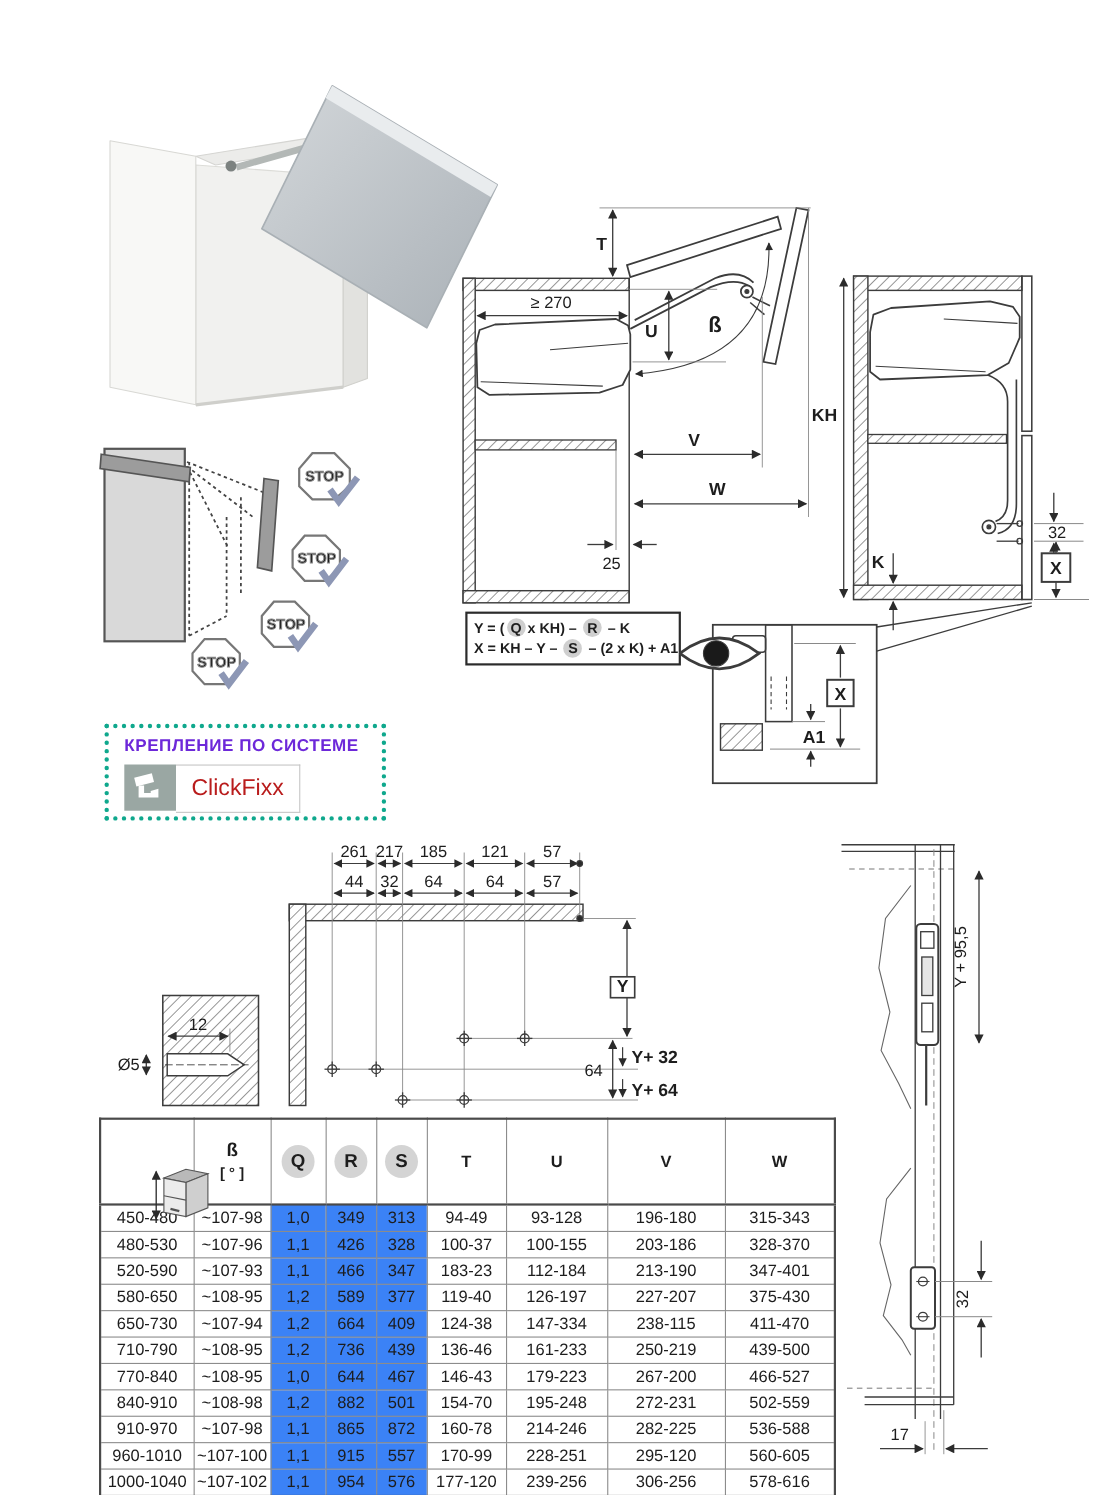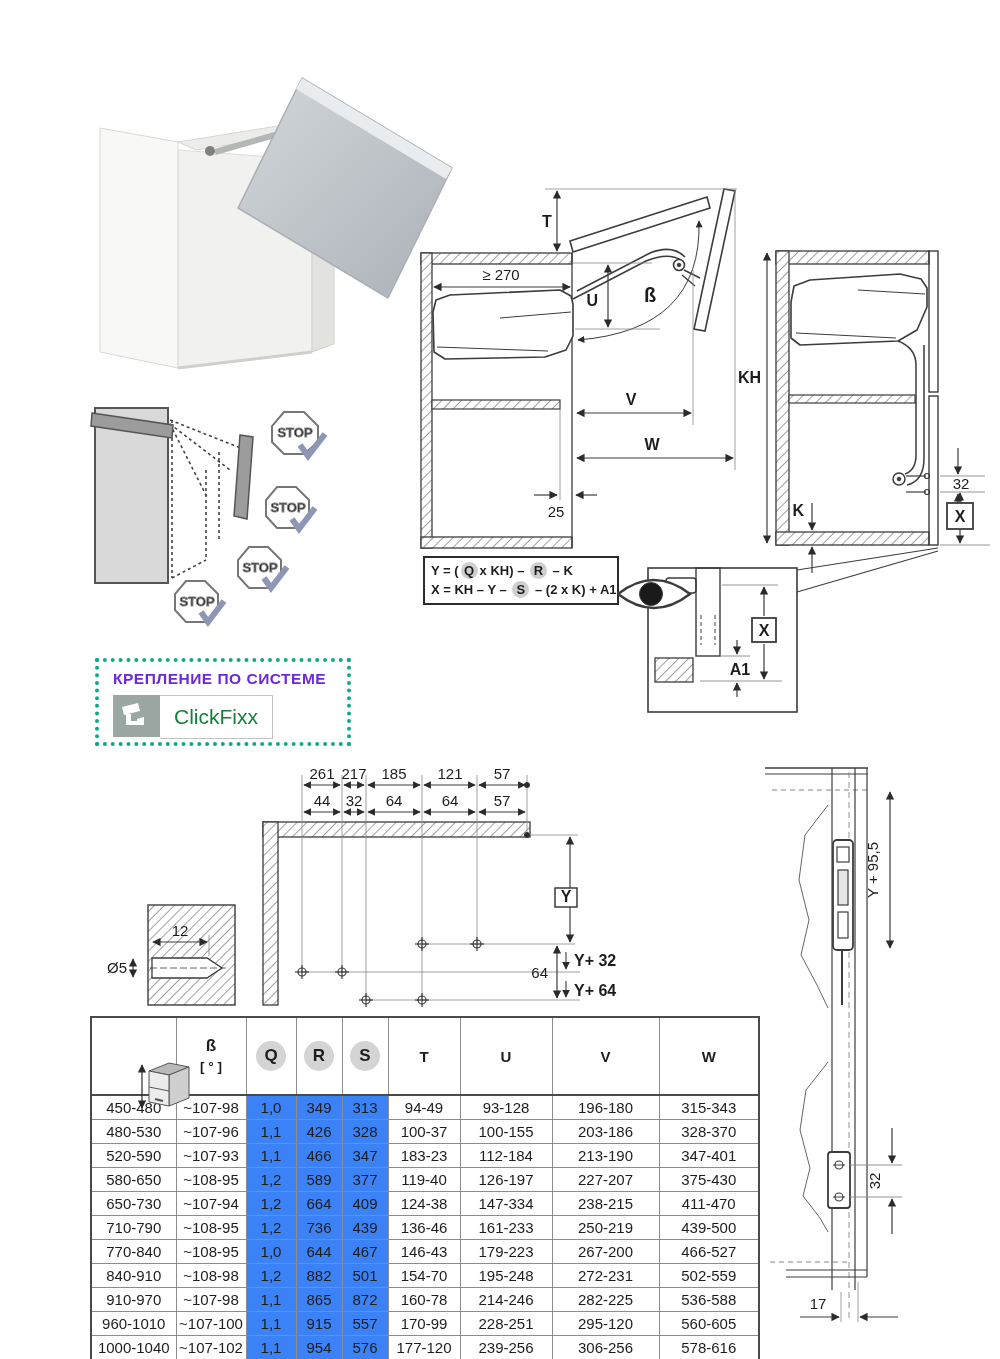--- a/index.html
+++ b/index.html
@@ -16,21 +16,21 @@
   .f-line{display:flex;align-items:center;font-size:13px;font-weight:bold;height:19px;white-space:pre;}
   .f-circ{display:inline-flex;align-items:center;justify-content:center;width:17px;height:17px;
           border-radius:50%;background:#cfcfcf;margin:0 2px;flex:0 0 auto;}
   
   .mount-box{position:absolute;left:95px;top:658px;width:256px;height:88px;box-sizing:border-box;
              border:4px dotted #0fa88d;padding:8px 12px 6px 14px;background:#fff;}
   .mount-title{font-size:15.5px;font-weight:bold;letter-spacing:.5px;color:#6d28d9;}
   .logo-row{display:flex;margin-top:7px;height:42px;}
   .logo-ico{width:47px;height:42px;background:#9aa7a3;display:flex;align-items:center;justify-content:center;}
   .logo-txt{width:112px;height:42px;border:1px solid #c6c6c6;border-left:none;display:flex;
-            align-items:center;justify-content:center;font-size:21px;color:#15803d;background:#fff;}
+            align-items:center;justify-content:center;font-size:21px;color:#b91c1c;background:#fff;}
   
   .dtable{position:absolute;left:90px;top:1016px;border-collapse:collapse;table-layout:fixed;
           width:668px;border:2px solid #4a4a4a;background:#fff;}
   .dtable th,.dtable td{border:1px solid #8c8c8c;text-align:center;vertical-align:middle;
           font-size:15px;padding:0;height:23px;}
   .dtable thead th{height:76px;border-bottom:2px solid #4a4a4a;font-weight:bold;}
   .dtable tbody tr td{border-top:1.5px solid #5a5a5a;}
   .dtable .gray{background:#3b82f6;}
   .hcirc{display:inline-flex;width:30px;height:30px;border-radius:50%;background:#d4d4d4;
          align-items:center;justify-content:center;font-size:17px;font-weight:bold;}
@@ -479,21 +479,21 @@
     <td>375-430</td>
   </tr>
         <tr>
     <td>650-730</td>
     <td>~107-94</td>
     <td class="gray">1,2</td>
     <td class="gray">664</td>
     <td class="gray">409</td>
     <td>124-38</td>
     <td>147-334</td>
-    <td>238-215</td>
+    <td>238-115</td>
     <td>411-470</td>
   </tr>
         <tr>
     <td>710-790</td>
     <td>~108-95</td>
     <td class="gray">1,2</td>
     <td class="gray">736</td>
     <td class="gray">439</td>
     <td>136-46</td>
     <td>161-233</td>

